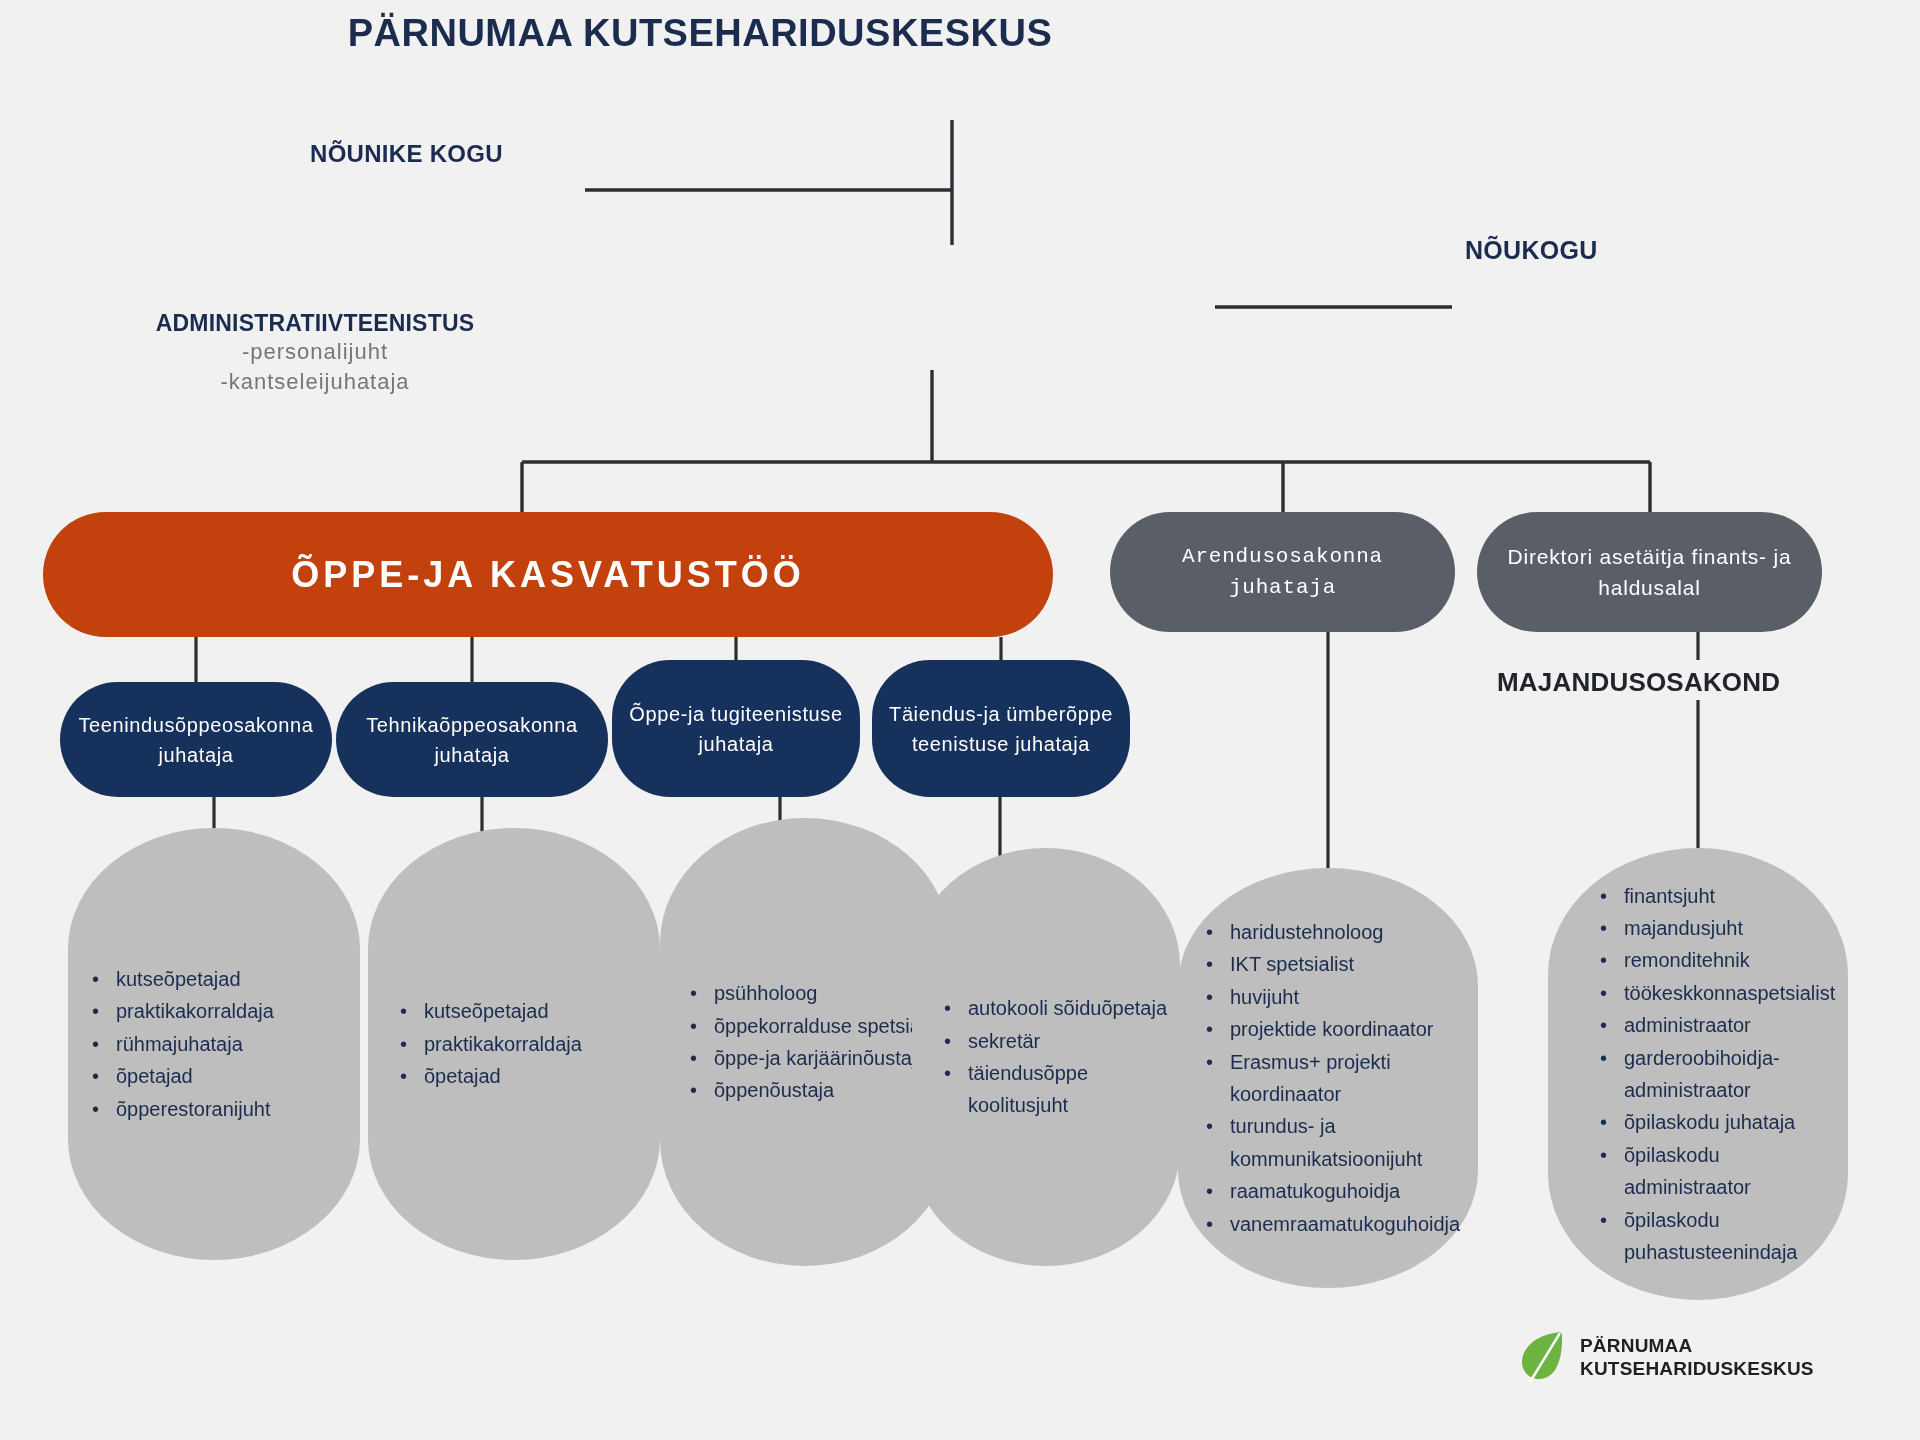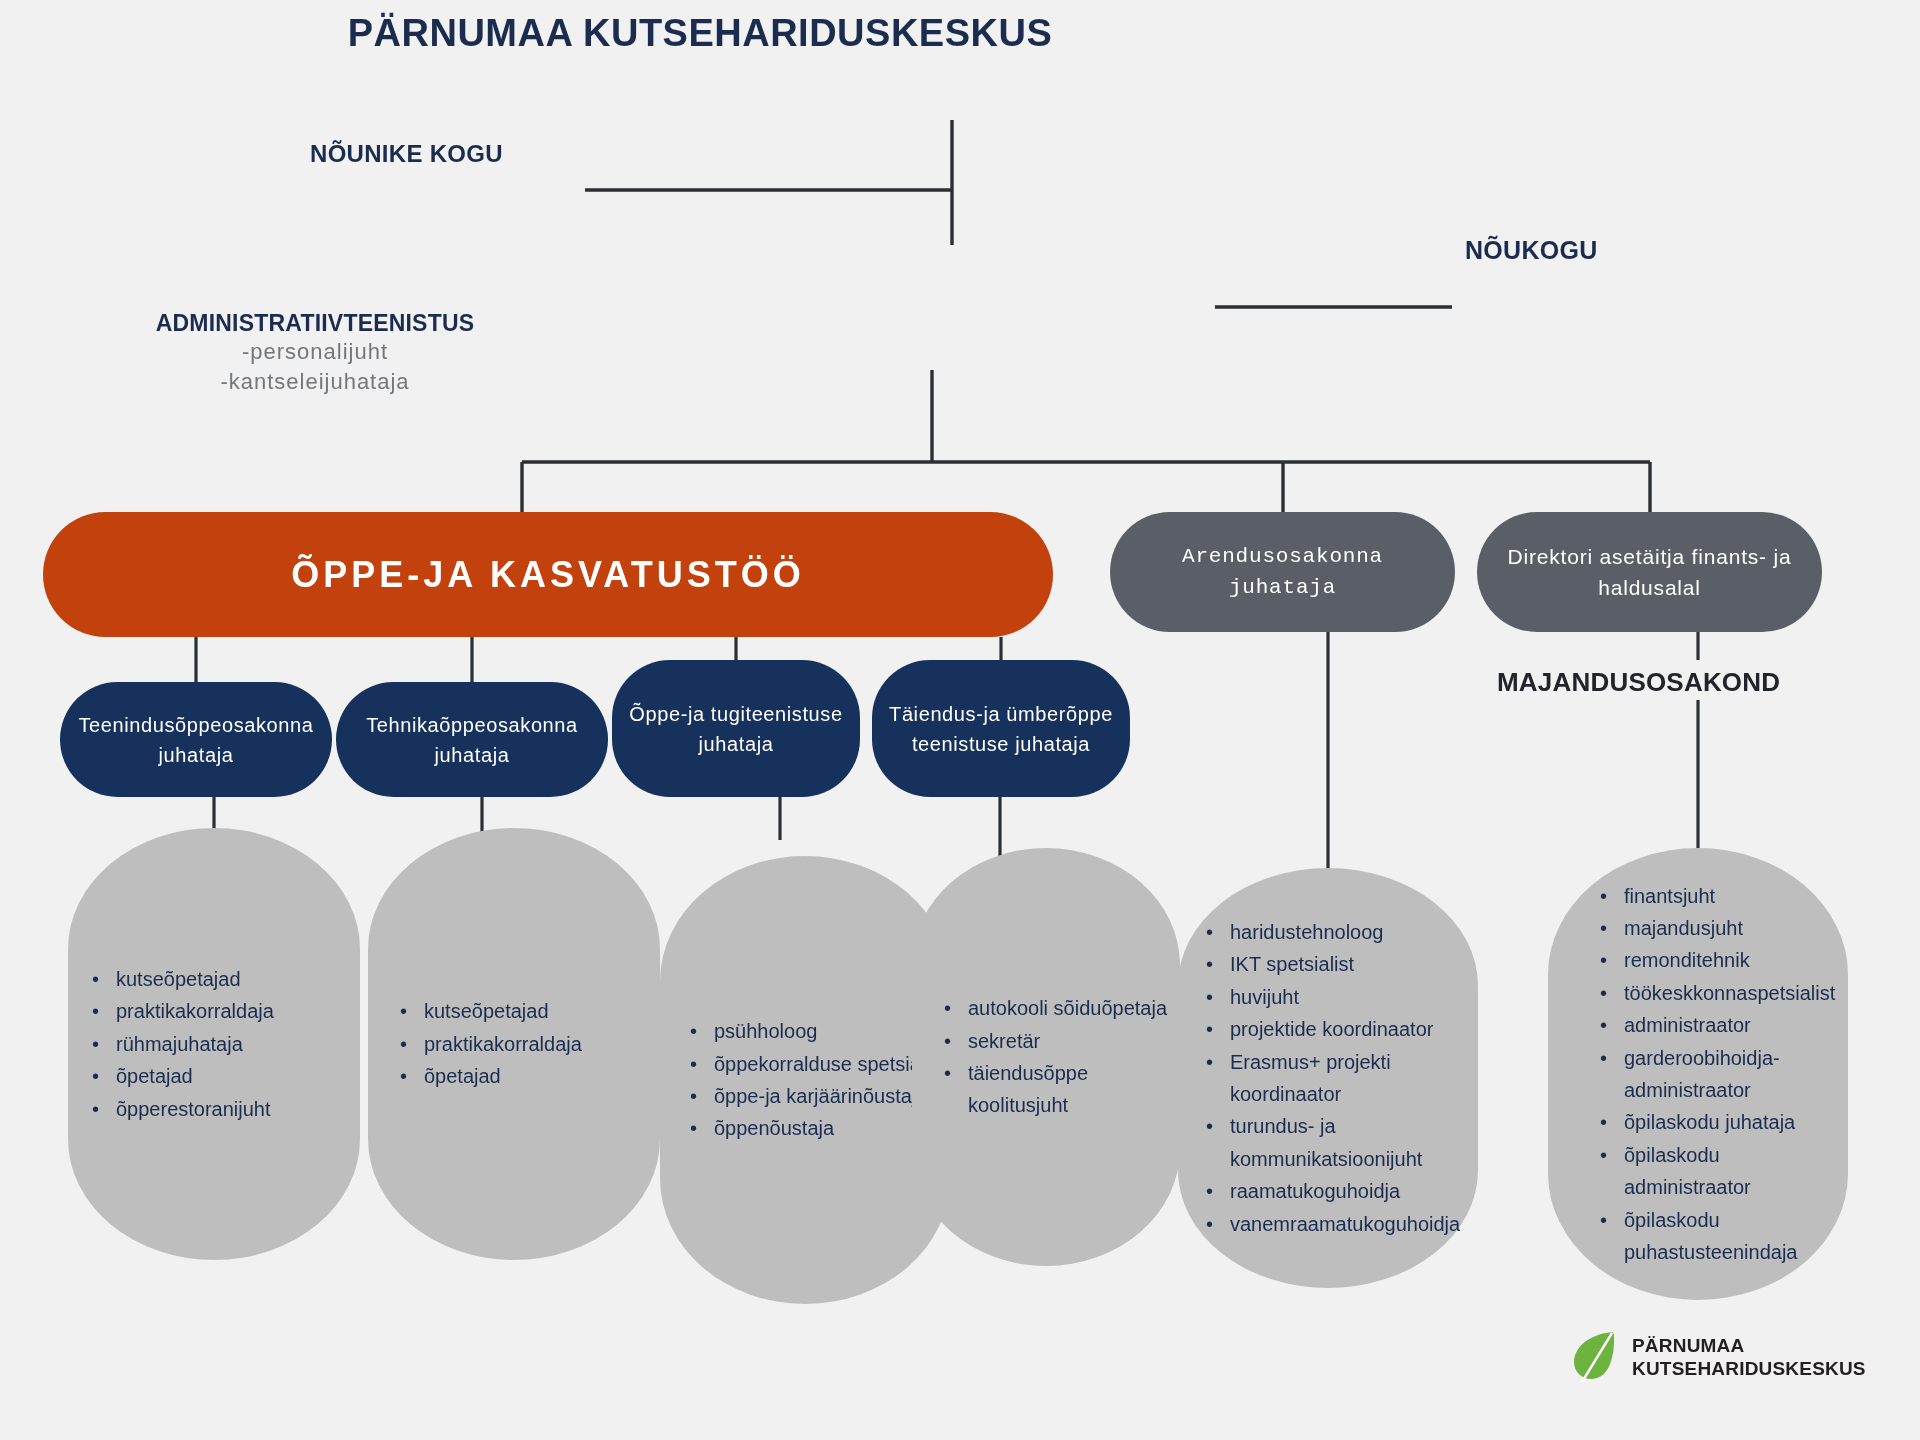--- a/index.html
+++ b/index.html
@@ -164,33 +164,33 @@
     left: -20px;
     top: 0;
     font-size: 20px;
     color: #1b2c4e;
   }
 
   #blob-1 { left: 68px;   top: 828px;  width: 292px; height: 432px; }
   #blob-1 ul { padding-left: 44px; }
   #blob-2 { left: 368px;  top: 828px;  width: 292px; height: 432px; }
   #blob-2 ul { padding-left: 52px; }
-  #blob-3 { left: 660px;  top: 856px;  width: 290px; height: 448px; }
+  #blob-3 { left: 660px;  top: 818px;  width: 290px; height: 448px; }
   #blob-3 ul { padding-left: 50px; }
   #blob-4 { left: 912px;  top: 848px;  width: 268px; height: 418px; }
   #blob-4 ul { padding-left: 52px; }
   #blob-5 { left: 1178px; top: 868px;  width: 300px; height: 420px; }
   #blob-5 ul { padding-left: 48px; }
   #blob-6 { left: 1548px; top: 848px;  width: 300px; height: 452px; }
   #blob-6 ul { padding-left: 72px; }
 
   
   #logo {
     position: absolute;
-    left: 1572px;
+    left: 1520px;
     top: 1330px;
     display: flex;
     align-items: center;
     gap: 14px;
   }
   #logo .logo-text {
     font-size: 19px;
     font-weight: bold;
     color: #231f20;
     line-height: 1.22;

